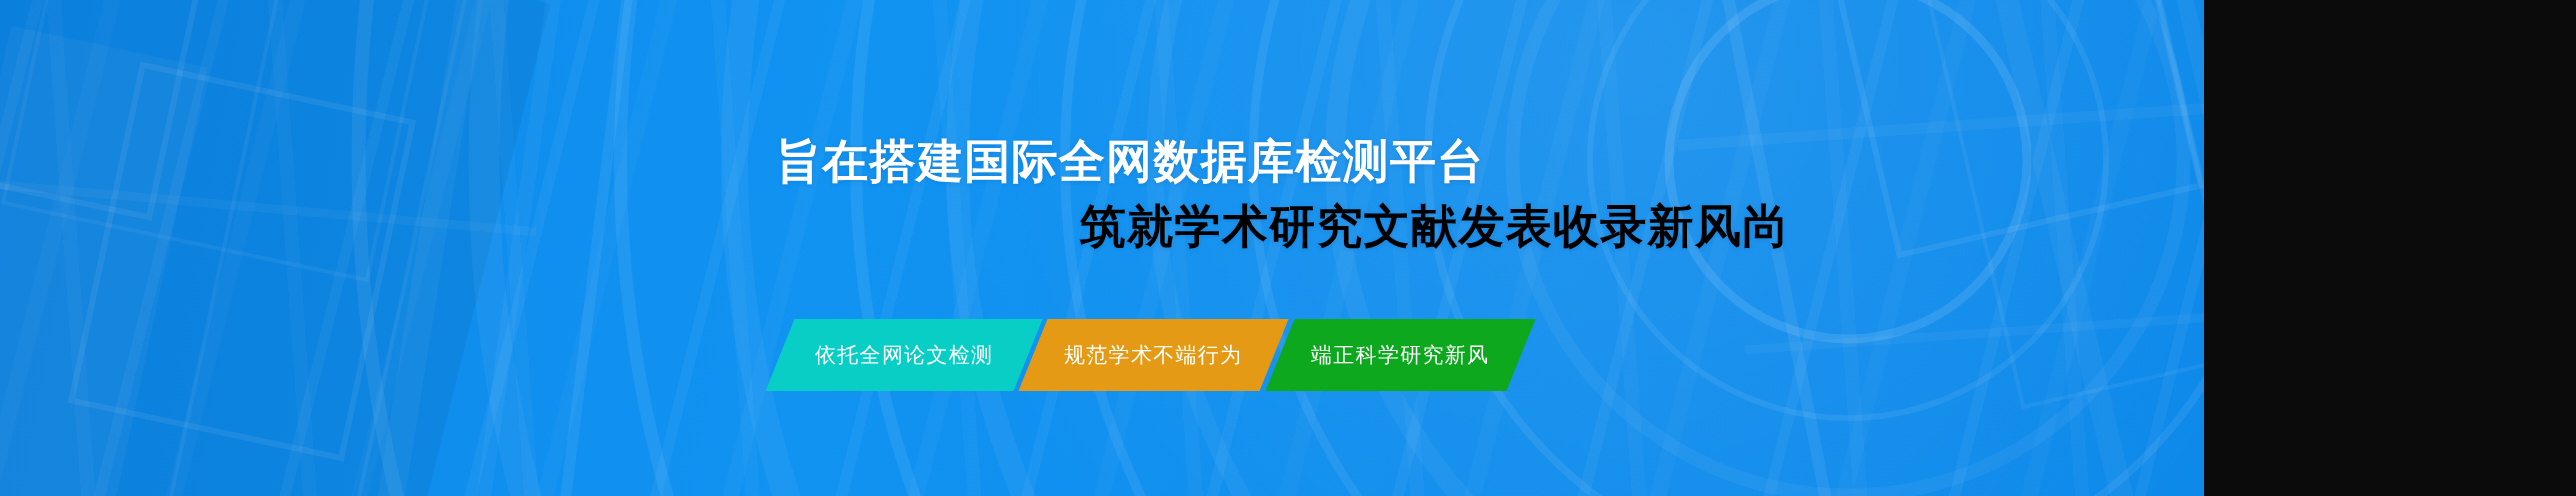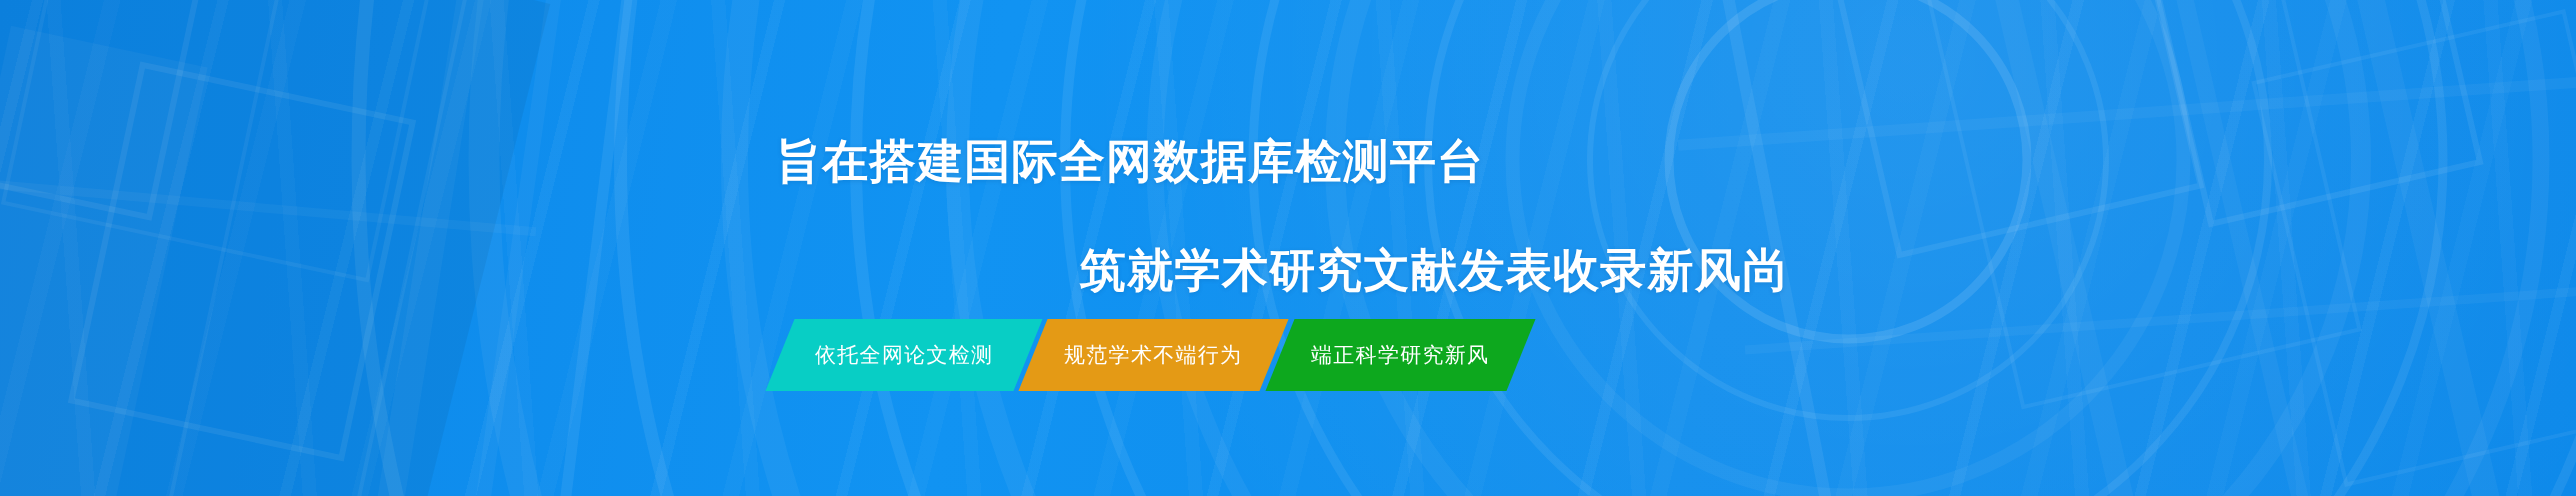--- a/index.html
+++ b/index.html
@@ -2,21 +2,21 @@
 <html style="font-size:10.7px"><head>
 <meta charset="utf-8">
 <style>
   html, body {
     margin: 0;
     padding: 0;
     background: #0b0b0b;
   }
   #banner {
     position: relative;
-    width: 2576px;
+    width: 2204px;
     height: 496px;
     overflow: hidden;
     background: #0f8ced;
     font-family: "Liberation Sans", "DejaVu Sans", sans-serif;
   }
 
   
   .bg-layer {
     position: absolute;
     inset: 0;
@@ -206,21 +206,21 @@
 
     <div class="frame fill" style="left:1677px;top:107px;width:939px;height:10.7px;transform:rotate(-4deg);"></div>
     <div class="frame fill" style="left:1744px;top:315px;width:872px;height:9.4px;transform:rotate(-4deg);"></div>
     <div class="frame fill" style="left:-67px;top:201px;width:604px;height:9.4px;transform:rotate(5deg);"></div>
   </div>
 
   <div class="wedge-dark"></div>
 
   <div class="headline">
     <div class="title-line" id="title-line-1" style="color: rgb(255, 255, 255);">旨在搭建国际全网数据库检测平台</div>
-    <div class="title-line" id="title-line-2" style="color: #ffffff; margin-top: 44px;">筑就学术研究文献发表收录新风尚</div>
+    <div class="title-line" id="title-line-2" style="color: #000000;">筑就学术研究文献发表收录新风尚</div>
   </div>
 
   <div class="tag-strip">
 
     <div class="tag" id="tag-0" style="background: rgb(8, 206, 197);">
       <span class="tag-label" style="color: rgb(255, 255, 255);">依托全网论文检测</span>
     </div>
 
     <div class="tag" id="tag-1" style="background: rgb(228, 154, 21);">
       <span class="tag-label" style="color: rgb(255, 255, 255);">规范学术不端行为</span>

